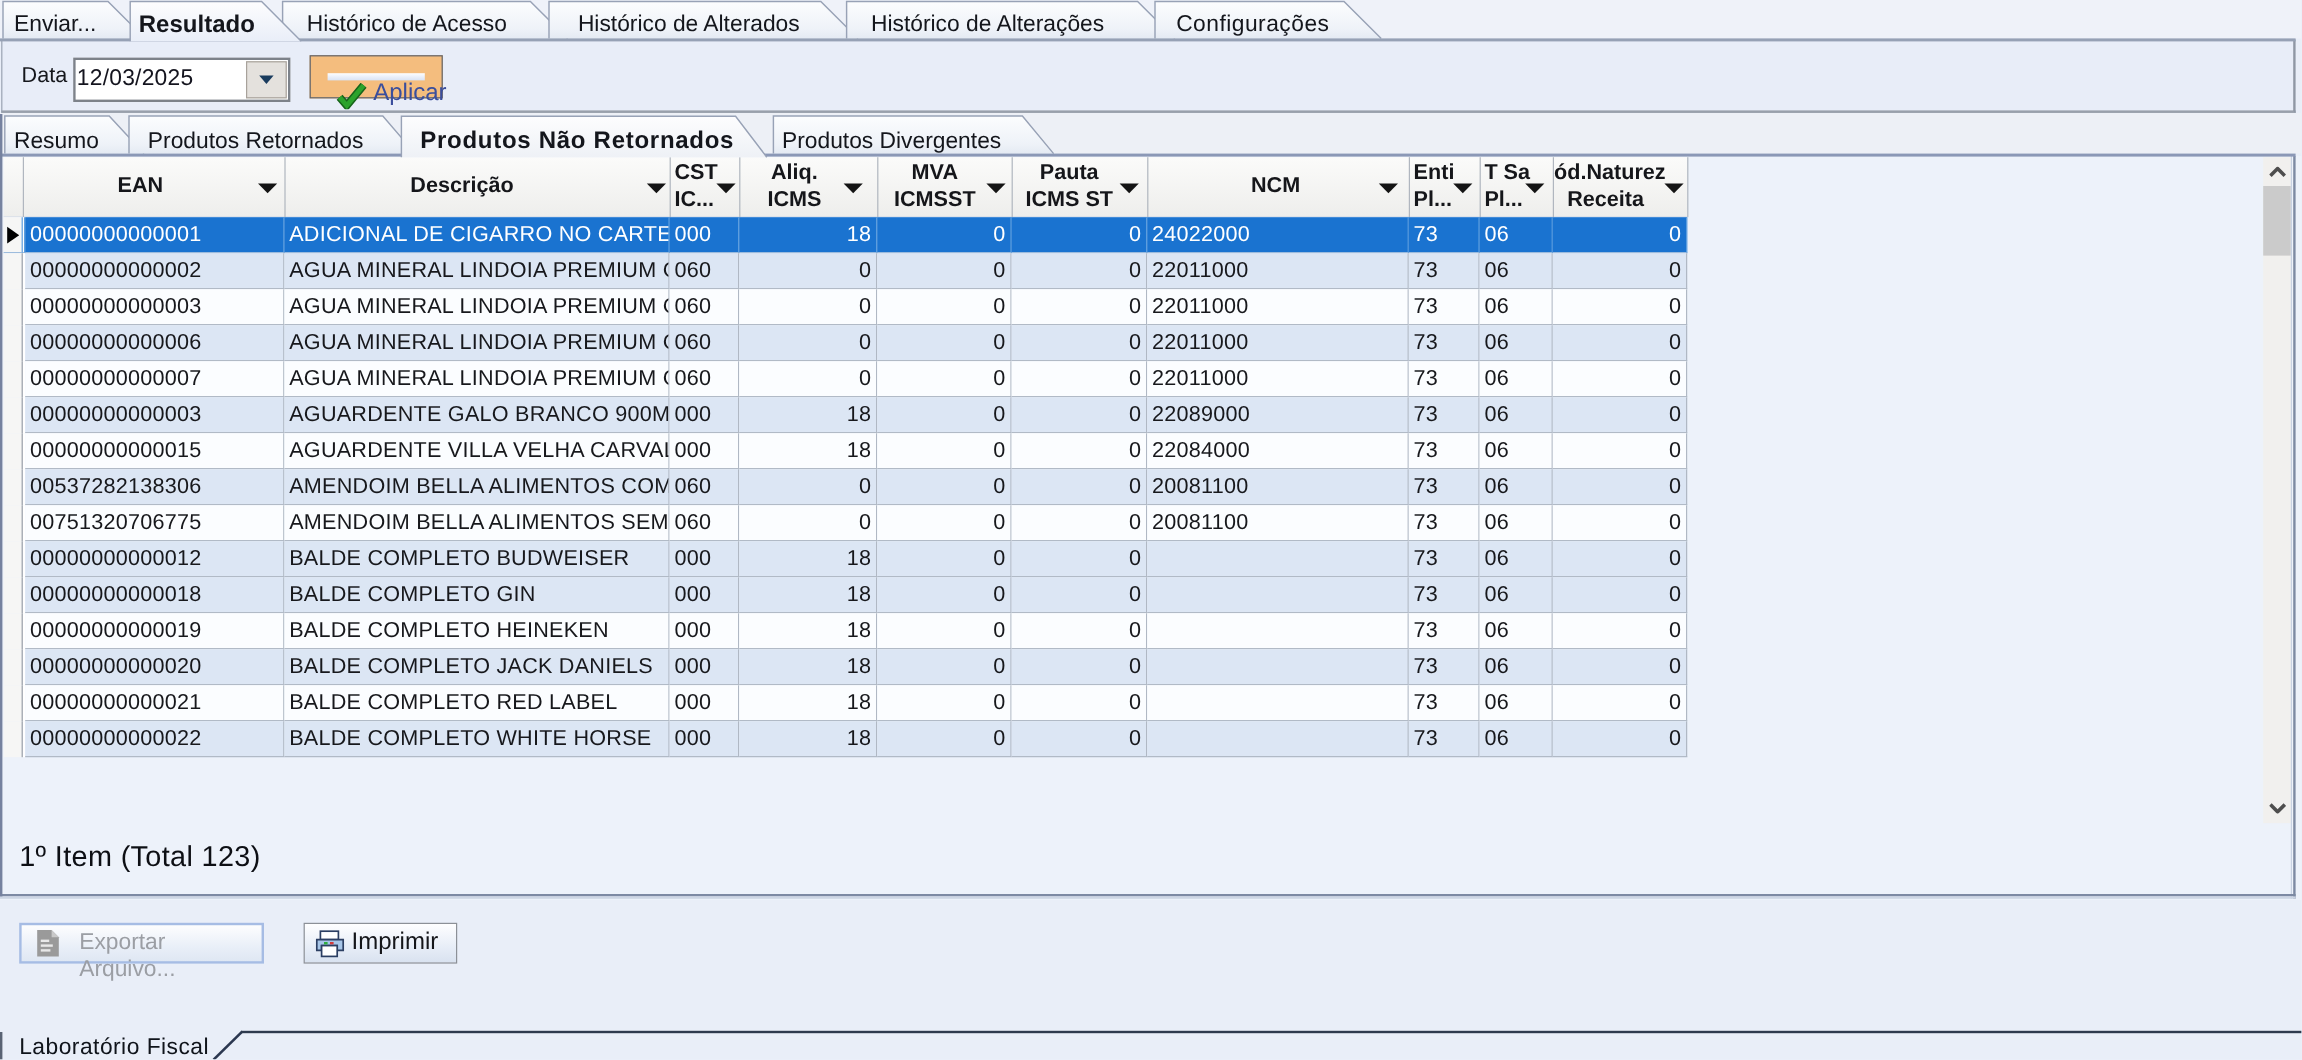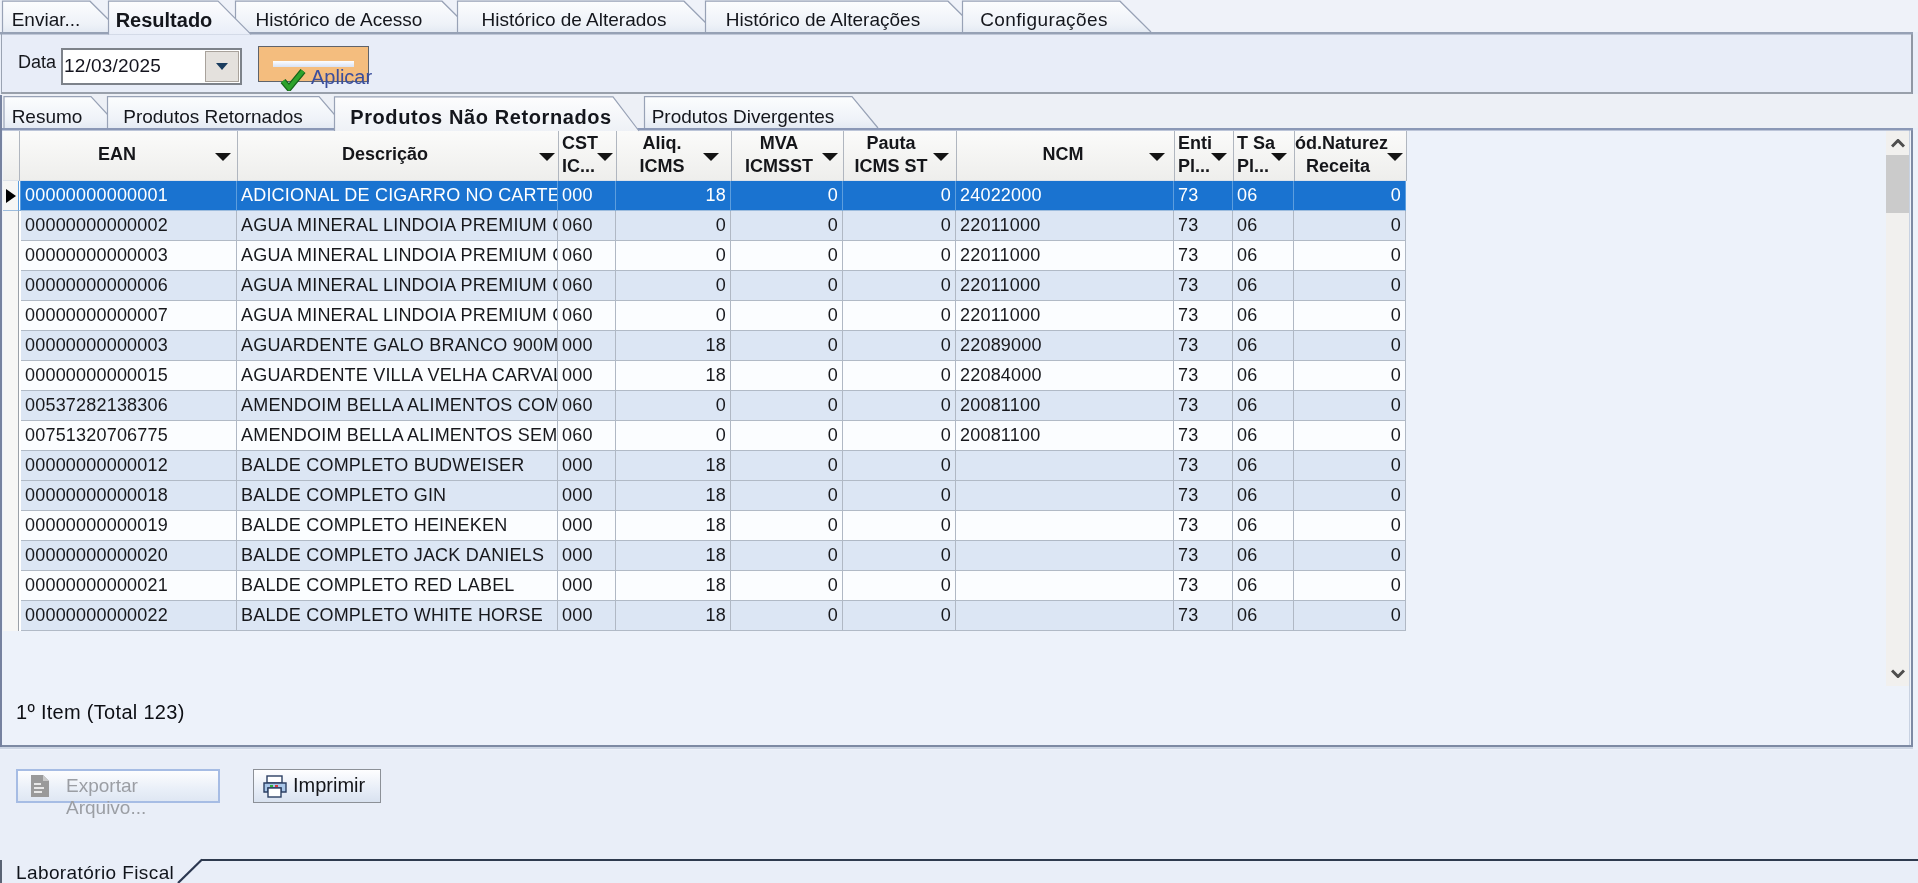--- a/index.html
+++ b/index.html
@@ -36,21 +36,21 @@
 .al{text-align:left}.ar{text-align:right}
 .ptr{position:absolute;left:3px;top:8px;width:0;height:0;border-top:7.5px solid transparent;border-bottom:7.5px solid transparent;border-left:10px solid #000}
 
 #sbar{left:1886px;top:131px;width:23px;height:555px;background:#f1f0ee}
 #sthumb{left:1886px;top:155px;width:23px;height:58px;background:#cbcbcb}
 
 #gbR1{left:1909px;top:130px;width:1px;height:619px;background:#c8d2e2}
 #gbR2{left:1911px;top:130px;width:2px;height:619px;background:#7d8aa3}
 #gbB1{left:0px;top:745px;width:1913px;height:2px;background:#7d8aa3}
 #gbB2{left:0px;top:747px;width:1913px;height:2px;background:#cdd6e4}
-#footer{left:16px;top:701px;font-size:20px;letter-spacing:.3px;color:#0d0f14}
+#footer{left:16px;top:701px;font-size:24px;letter-spacing:.3px;color:#0d0f14}
 
 #btnExp{left:16px;top:769px;width:204px;height:34px;border:2px solid #a6bce4;background:linear-gradient(#fdfdfe,#e9eff8 60%,#dfe7f3)}
 #btnExpTx{left:48px;top:4px;font-size:19px;color:#9b9ea4}
 #btnImp{left:253px;top:769px;width:128px;height:34px;border:1px solid #8c9097;background:linear-gradient(#fefeff,#e7edf7 60%,#d9e2f0)}
 #btnImpTx{left:39px;top:4px;font-size:20px;color:#15161a}
 
 #botline{left:201px;top:859px;width:1717px;height:2px;background:#2e3a4e}
 #botdiag{left:170px;top:855px;width:40px;height:28px}
 #botL{left:0px;top:860px;width:2px;height:23px;background:#5a6374}
 #botTx{left:16px;top:862px;font-size:19px;letter-spacing:.4px;color:#10141b}

